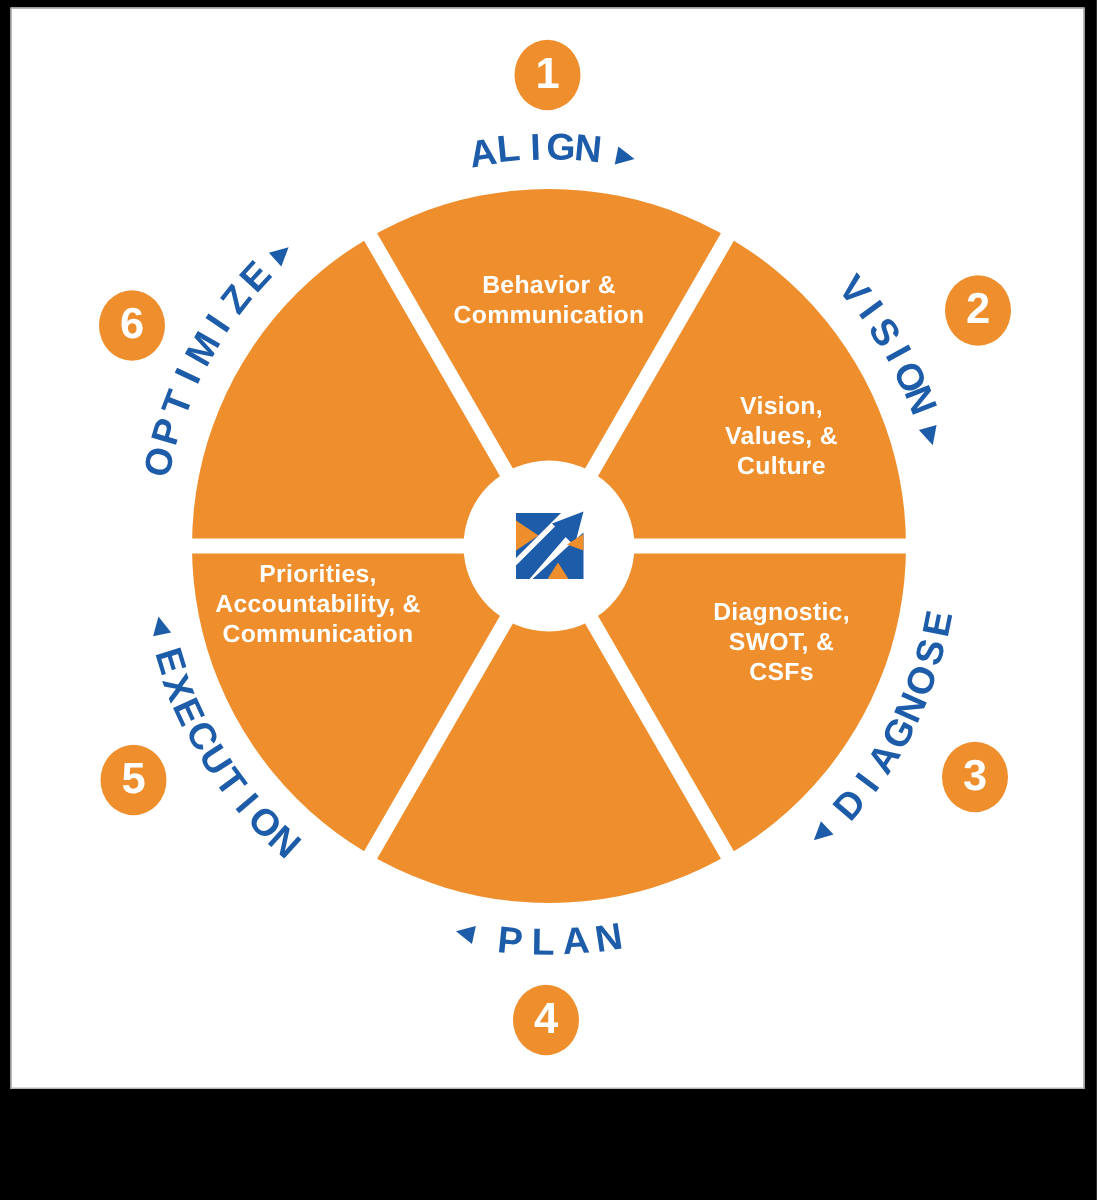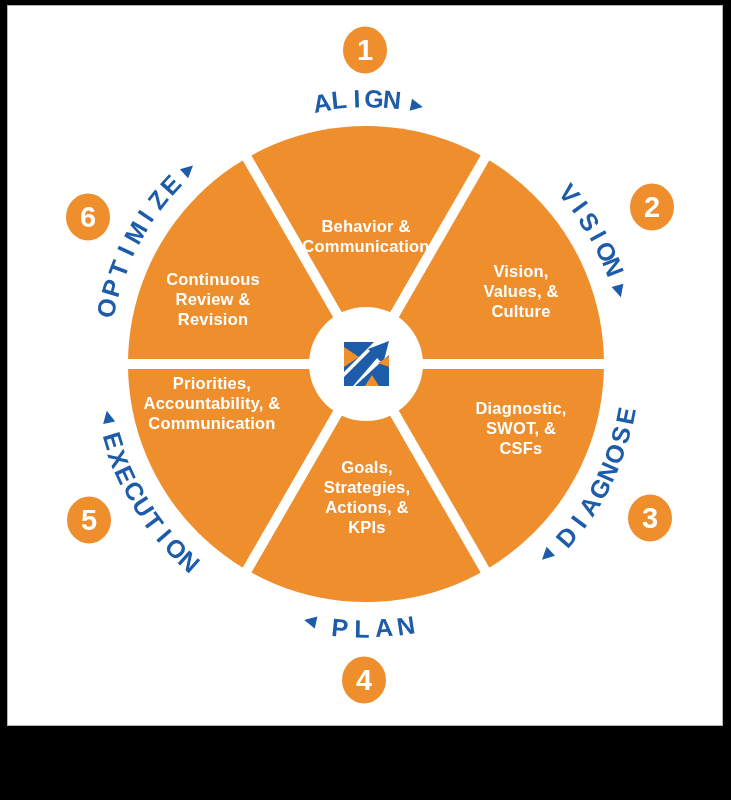--- a/index.html
+++ b/index.html
@@ -12,21 +12,21 @@
             font-size:16.5px;line-height:20px;text-align:center;white-space:pre-line;
             letter-spacing:.2px;z-index:3;}
   .badge{position:absolute;width:44px;height:47px;border-radius:50%;background:#EF8E2D;
          transform:translate(-50%,-50%);display:flex;align-items:center;justify-content:center;
          z-index:3;}
   .badge span{color:#fff;font-weight:bold;font-size:29px;line-height:1;}
   .arc-label{position:absolute;left:0;top:0;width:731px;height:800px;z-index:3;pointer-events:none;}
   .arc-char{position:absolute;color:#1D5CA9;font-weight:bold;font-size:25px;line-height:1;
             transform-origin:center;}
   .arc-arrow{position:absolute;color:#1D5CA9;font-size:16px;line-height:1;transform-origin:center;}
-  #seg1{left:366px;top:200px;margin-top:36px;} #seg2{left:521px;top:291px;} #seg3{left:521px;top:428px;}
+  #seg1{left:366px;top:200px;} #seg2{left:521px;top:291px;} #seg3{left:521px;top:428px;}
   #seg4{left:367px;top:497px;} #seg5{left:212px;top:403px;} #seg6{left:213px;top:299px;}
   #badge1{left:365px;top:50px;} #badge2{left:652px;top:207px;} #badge3{left:650px;top:518px;}
   #badge4{left:364px;top:680px;} #badge5{left:89px;top:520px;} #badge6{left:88px;top:217px;}
 </style>
 </head>
 <body>
 
 <div id="frame">
   <div id="canvas"></div>
 
@@ -57,30 +57,23 @@
   </svg>
 
   <div class="seg-text" id="seg1">Behavior &amp;
 Communication</div>
   <div class="seg-text" id="seg2">Vision,
 Values, &amp;
 Culture</div>
   <div class="seg-text" id="seg3">Diagnostic,
 SWOT, &amp;
 CSFs</div>
-  <div class="seg-text" id="seg4">Goals,
-Strategies,
-Actions, &amp;
-KPIs</div>
   <div class="seg-text" id="seg5">Priorities,
 Accountability, &amp;
 Communication</div>
-  <div class="seg-text" id="seg6">Continuous
-Review &amp;
-Revision</div>
 
   <div class="badge" id="badge1">
       <span>1</span>
     </div>
   <div class="badge" id="badge2">
       <span>2</span>
     </div>
   <div class="badge" id="badge3">
       <span>3</span>
     </div>

